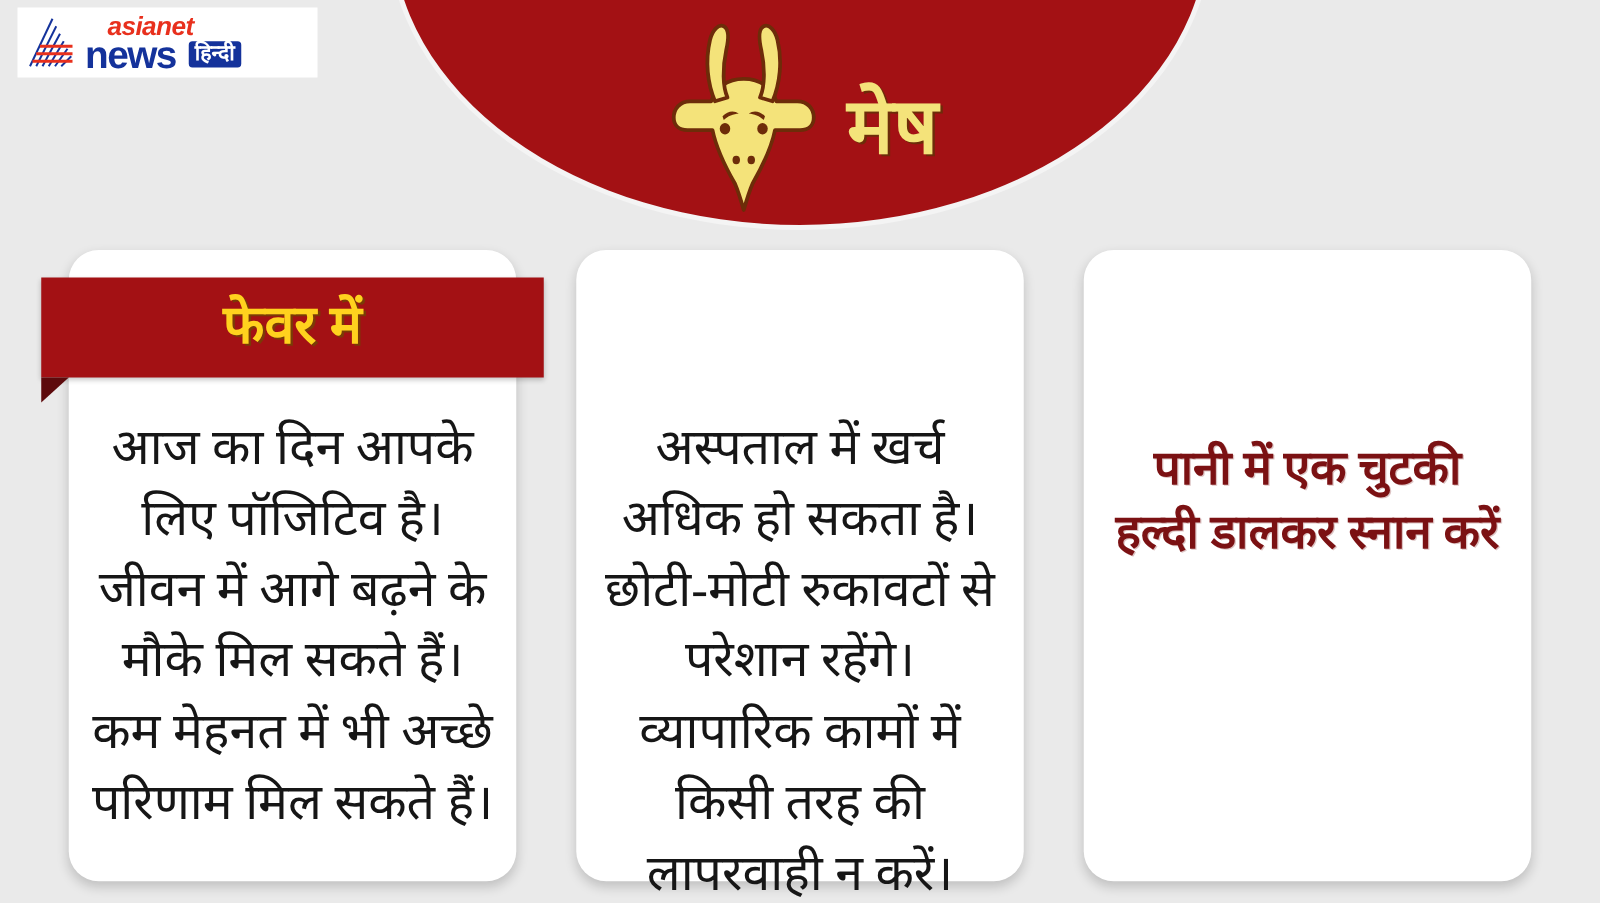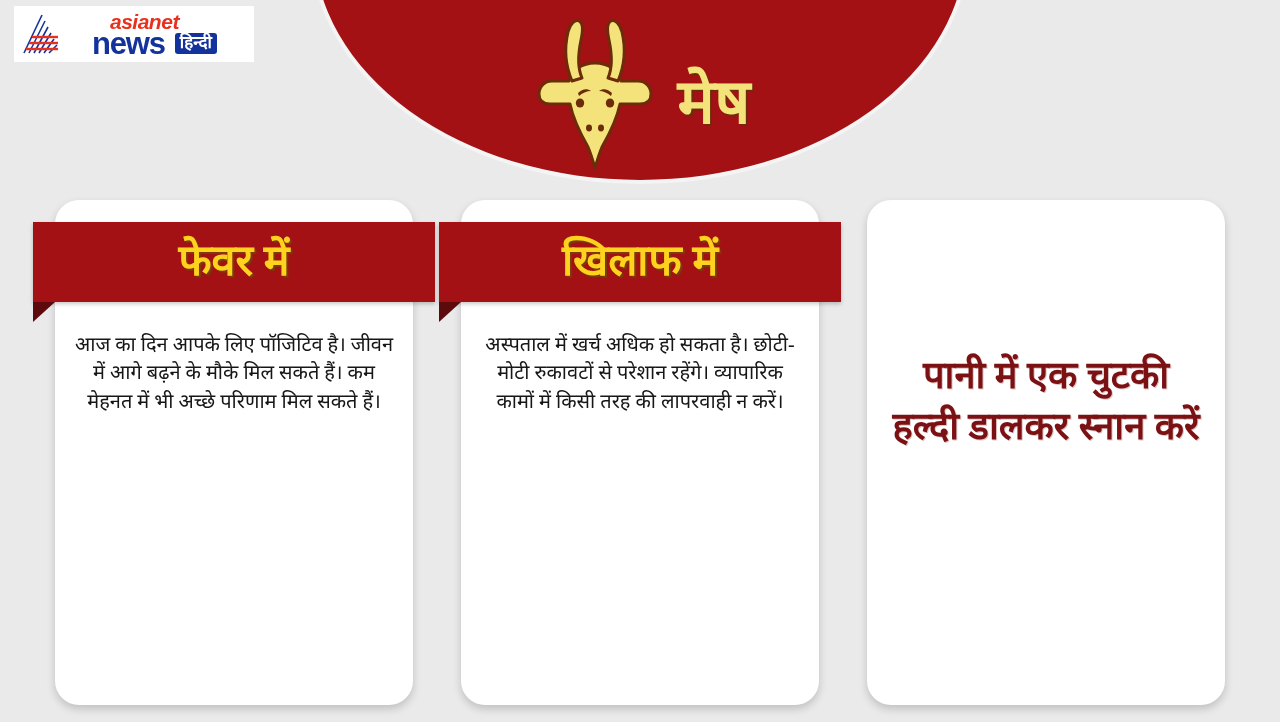--- a/index.html
+++ b/index.html
@@ -21,21 +21,20 @@
     left: 14px;
     top: 6px;
     width: 240px;
     height: 56px;
     background: #ffffff;
     display: flex;
     align-items: center;
     padding: 0 4px;
     box-sizing: border-box;
     z-index: 40;
-    gap: 24px;
   }
   .logo-mark {
     width: 48px;
     height: 44px;
     flex: 0 0 48px;
     position: relative;
     margin-right: 2px;
   }
   .logo-text-wrap {
     display: flex;
@@ -181,21 +180,21 @@
     border-right: 22px solid transparent;
   }
   .card-body {
     margin-top: 130px;
     padding: 0 18px 18px 18px;
     text-align: center;
     box-sizing: border-box;
     width: 100%;
   }
   .body-text {
-    font-size: 20px;
+    font-size: 40px;
     line-height: 1.42;
     color: #161616;
     font-family: "Liberation Serif", "DejaVu Serif", serif;
   }
   .body-text.remedy {
     color: #7b1113;
     font-weight: bold;
     font-size: 38px;
     line-height: 1.34;
     text-shadow: 1px 1px 0 rgba(120,20,20,0.25);
@@ -273,26 +272,20 @@
         <span class="banner-title">फेवर में</span>
       </div>
       <div class="banner-fold"></div>
     </div>
     <div class="card-body">
       <div class="body-text">आज का दिन आपके लिए पॉजिटिव है। जीवन में आगे बढ़ने के मौके मिल सकते हैं। कम मेहनत में भी अच्छे परिणाम मिल सकते हैं।</div>
     </div>
   </div>
 
   <div class="card card-2">
-    <div class="banner-wrap">
-      <div class="banner">
-        <span class="banner-title">खिलाफ में</span>
-      </div>
-      <div class="banner-fold"></div>
-    </div>
     <div class="card-body">
       <div class="body-text">अस्पताल में खर्च अधिक हो सकता है। छोटी-मोटी रुकावटों से परेशान रहेंगे। व्यापारिक कामों में किसी तरह की लापरवाही न करें।</div>
     </div>
   </div>
 
   <div class="card card-3">
     <div class="card-body">
       <div class="body-text remedy">पानी में एक चुटकी हल्दी डालकर स्नान करें</div>
     </div>
   </div>

